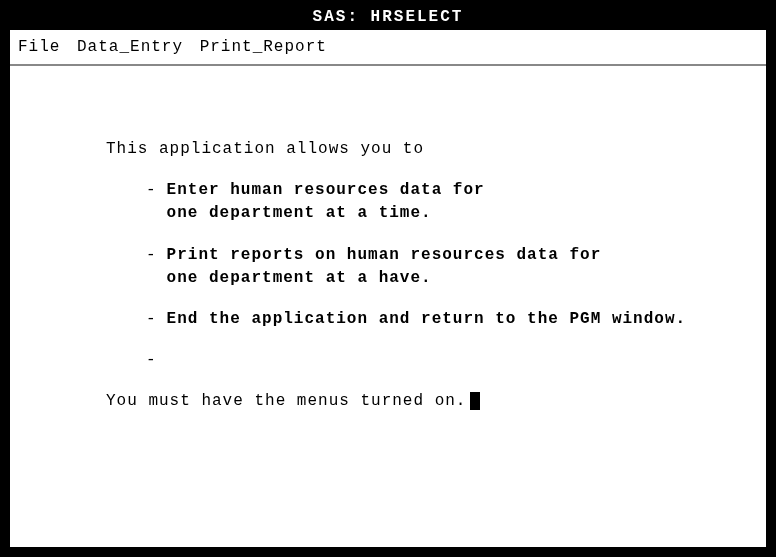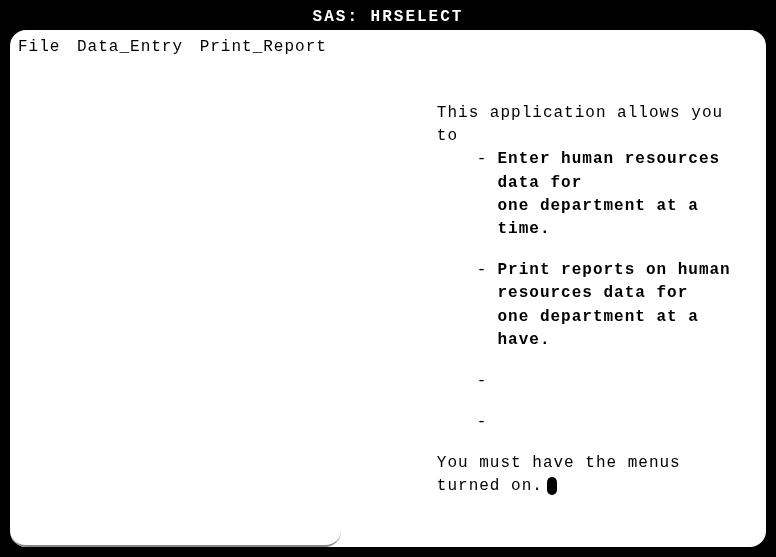--- a/index.html
+++ b/index.html
@@ -1,19 +1,18 @@
 <!DOCTYPE html>
 <html><head>
   <meta charset="utf-8">
   <style>
     * {
       margin: 0;
       padding: 0;
       box-sizing: border-box;
-      border-radius: 16px;
     }
     body {
       background: #000;
       width: 776px;
       height: 557px;
       font-family: "Courier New", Courier, monospace;
       font-size: 16px;
       letter-spacing: 1px;
       overflow: hidden;
     }
@@ -28,37 +27,39 @@
       text-align: center;
       padding: 2px 0 4px 0;
       font-weight: bold;
       letter-spacing: 2px;
     }
     .window {
       background: #fff;
       width: 100%;
       height: calc(100% - 24px);
       display: flex;
+      flex-direction: column;
     }
     .menu-bar {
       padding: 8px 8px 8px 8px;
       color: #000;
       border-bottom: 2px solid #888;
     }
     .menu-item {
       margin-right: 6px;
       display: inline;
     }
     .content {
       flex: 1;
       padding: 72px 20px 20px 96px;
       color: #000;
       line-height: 1.45;
     }
     .intro {
+      margin-bottom: 18px;
     }
     .list {
       padding-left: 40px;
     }
     .list-item {
       display: flex;
       margin-bottom: 18px;
     }
     .dash {
       margin-right: 10px;
@@ -97,20 +98,21 @@
           <span class="item-text">Enter human resources data for
 one department at a time.</span>
         </div>
         <div class="list-item">
           <span class="dash">-</span>
           <span class="item-text">Print reports on human resources data for
 one department at a have.</span>
         </div>
         <div class="list-item">
           <span class="dash">-</span>
+          <span class="item-text">End the application and return to the PGM window.</span>
         </div>
         <div class="list-item">
           <span class="dash">-</span>
         </div>
       </div>
       <div class="footer">
         <span>You must have the menus turned on.</span><span class="cursor"></span>
       </div>
     </div>
   </div>

